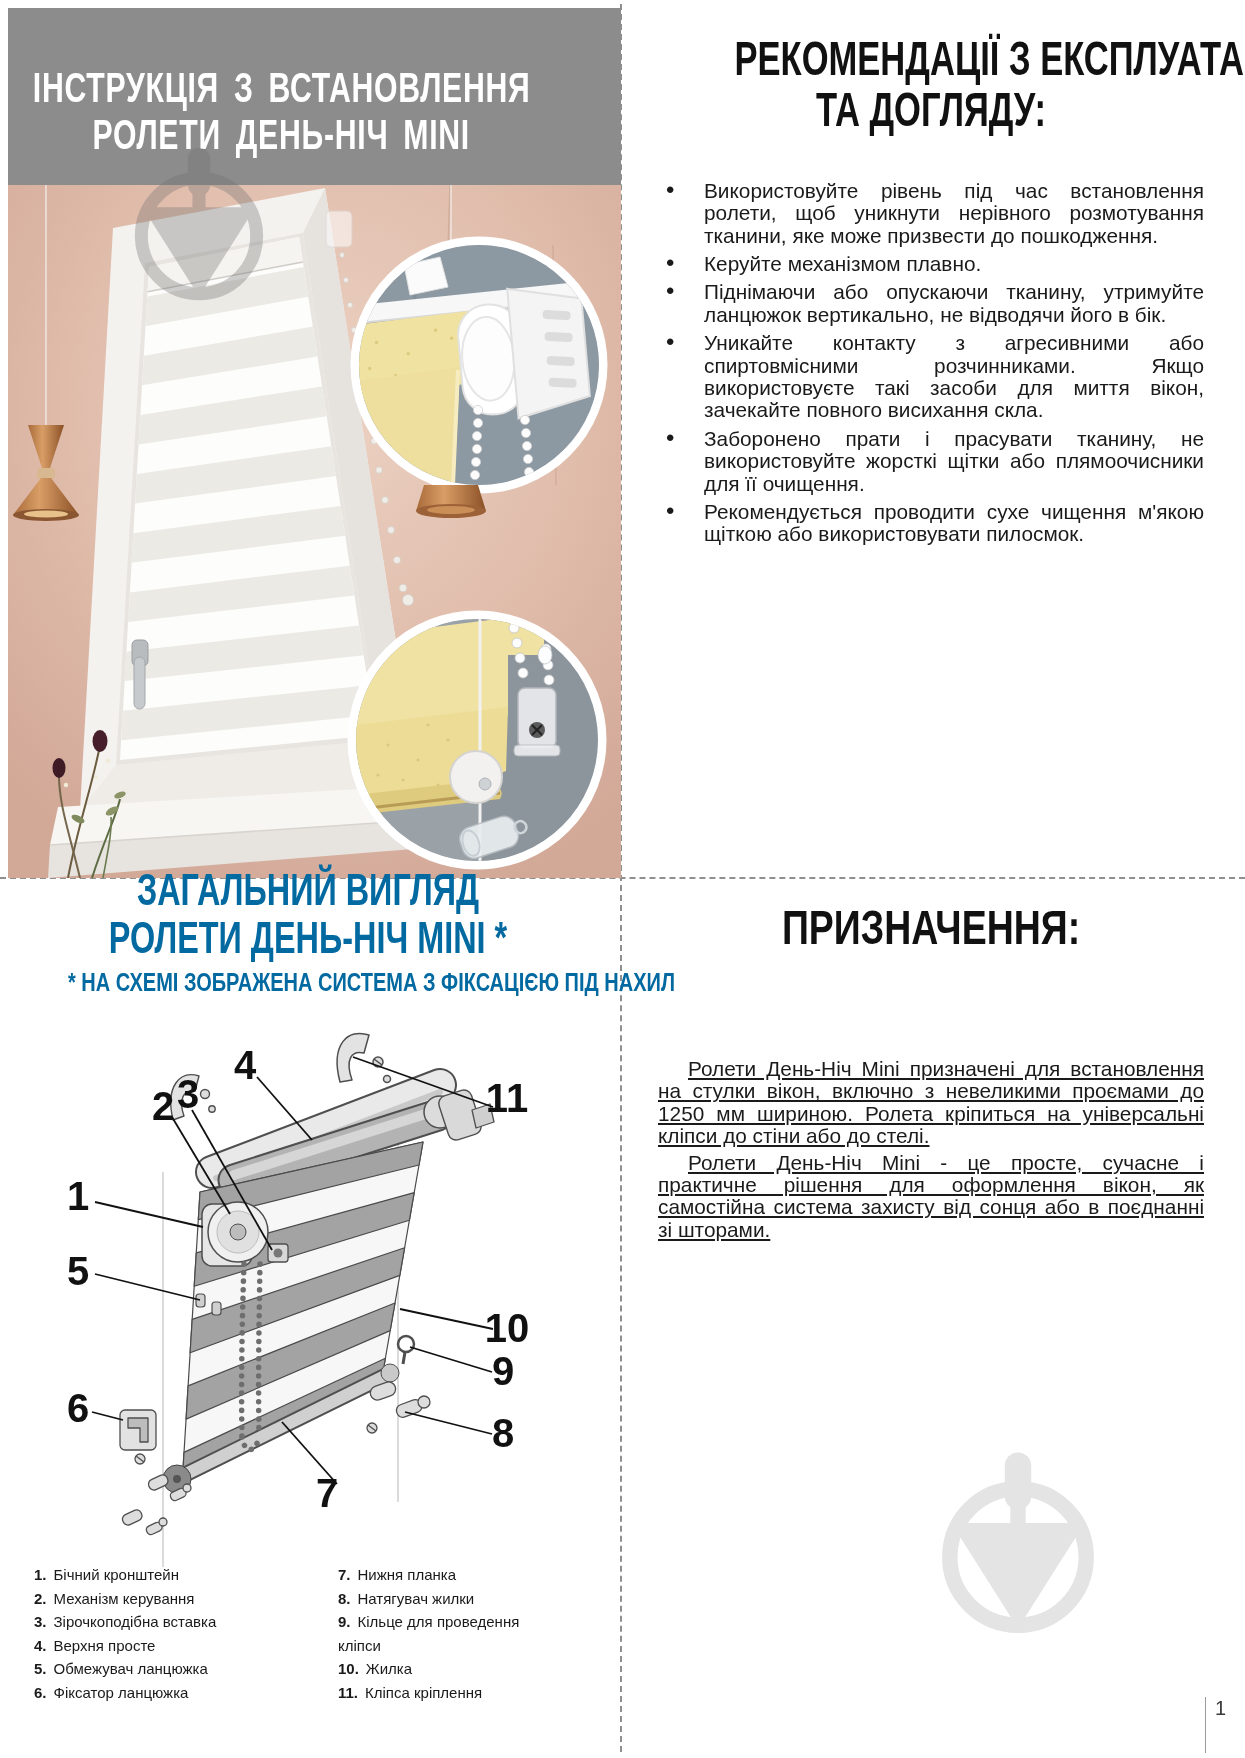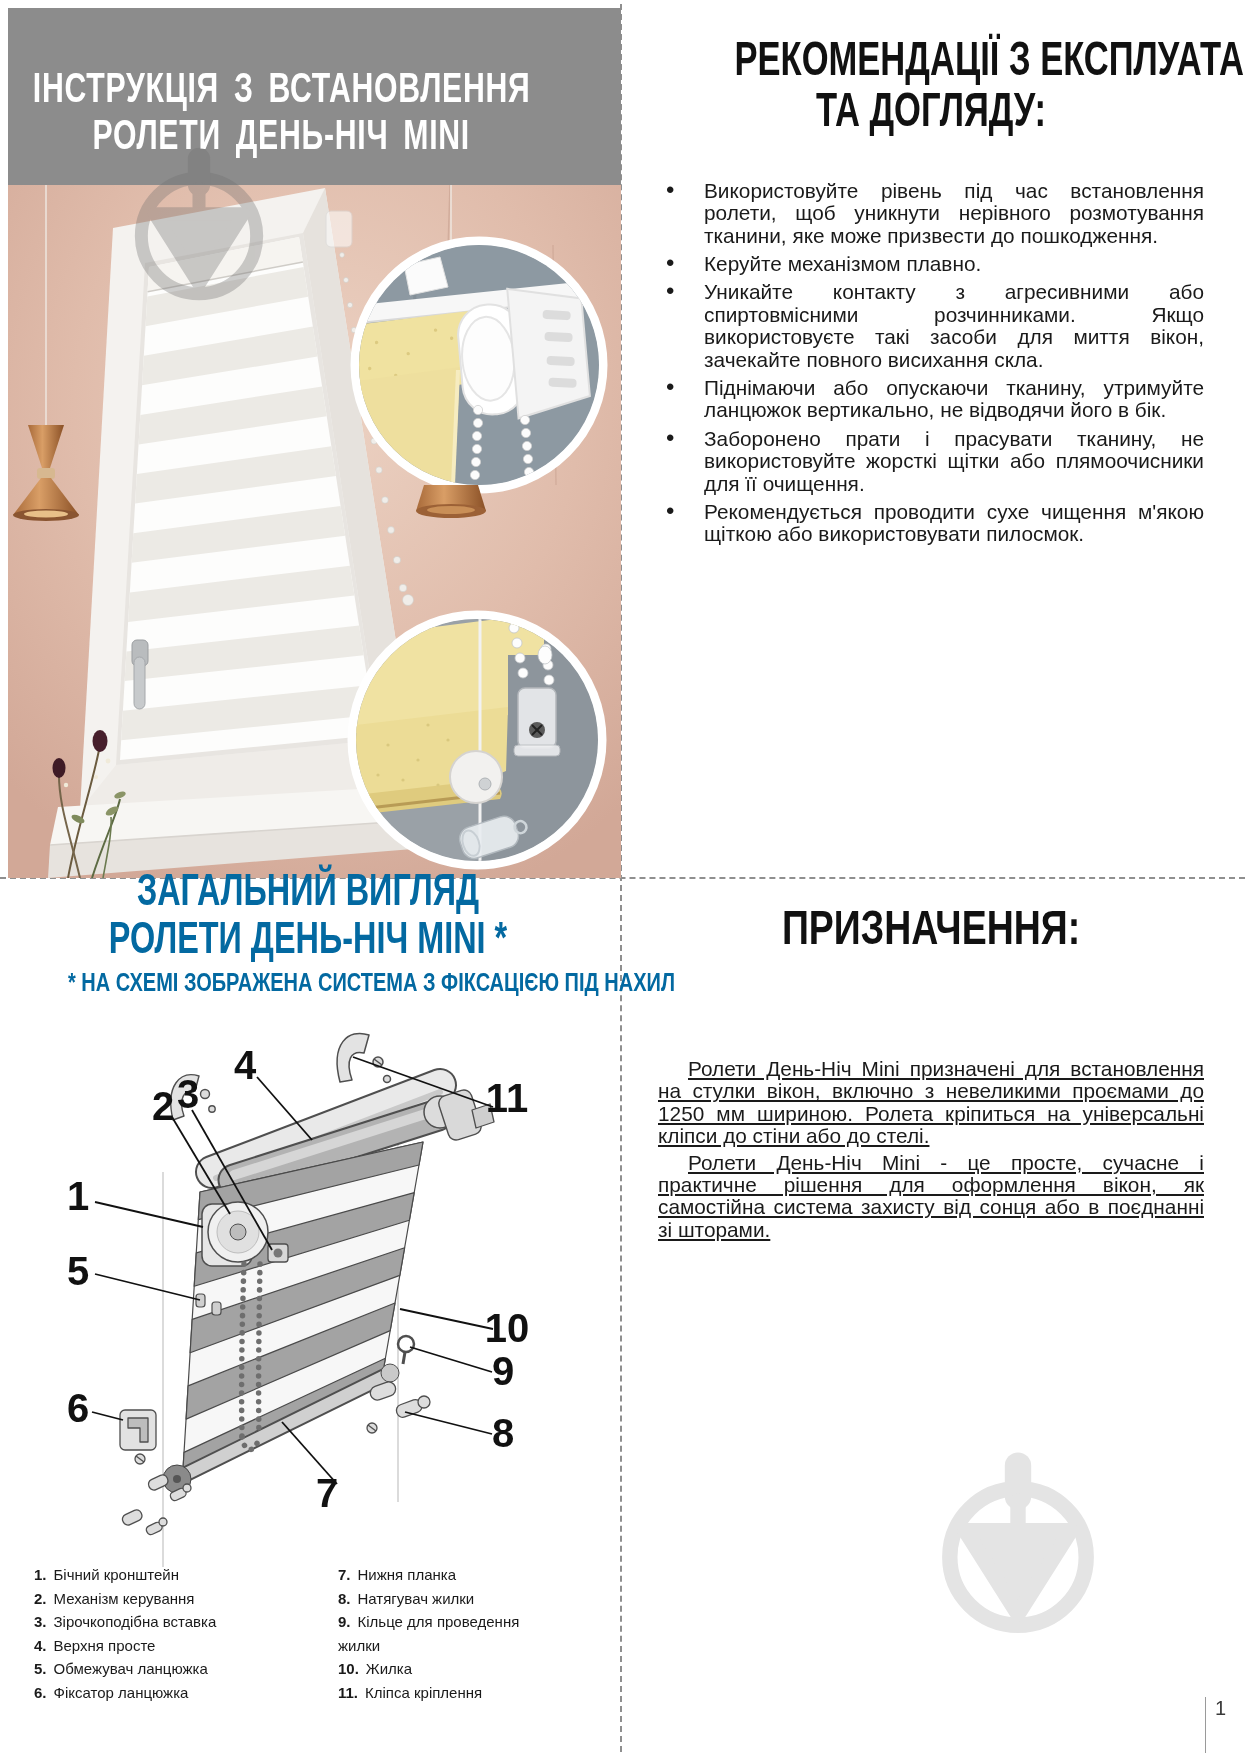--- a/index.html
+++ b/index.html
@@ -277,22 +277,22 @@
 
   <div class="rec">
     <div class="sec-title">
       <span class="cond">РЕКОМЕНДАЦІЇ З ЕКСПЛУАТАЦІЇ</span>
       <span class="cond">ТА ДОГЛЯДУ:</span>
     </div>
     <div class="body-text">
       <ul class="bullets">
         <li>Використовуйте рівень під час встановлення ролети, щоб уникнути нерівного розмотування тканини, яке може призвести до пошкодження.</li>
         <li>Керуйте механізмом плавно.</li>
+        <li>Піднімаючи або опускаючи тканину, утримуйте ланцюжок вертикально, не відводячи його в бік.</li>
         <li>Уникайте контакту з агресивними або спиртовмісними розчинниками. Якщо використовуєте такі засоби для миття вікон, зачекайте повного висихання скла.</li>
-        <li>Піднімаючи або опускаючи тканину, утримуйте ланцюжок вертикально, не відводячи його в бік.</li>
         <li>Заборонено прати і прасувати тканину, не використовуйте жорсткі щітки або плямоочисники для її очищення.</li>
         <li>Рекомендується проводити сухе чищення м'якою щіткою або використовувати пилосмок.</li>
       </ul>
     </div>
   </div>
 
   <div class="overview">
     <span class="line cond">ЗАГАЛЬНИЙ ВИГЛЯД</span>
     <span class="line cond">РОЛЕТИ ДЕНЬ-НІЧ MINI *</span>
     <span class="sub cond80">* НА СХЕМІ ЗОБРАЖЕНА СИСТЕМА З ФІКСАЦІЄЮ ПІД НАХИЛ</span>
@@ -432,21 +432,21 @@
     <div class="part"><b>1.</b><span>Бічний кронштейн</span></div>
     <div class="part"><b>2.</b><span>Механізм керування</span></div>
     <div class="part"><b>3.</b><span>Зірочкоподібна вставка</span></div>
     <div class="part"><b>4.</b><span>Верхня просте</span></div>
     <div class="part"><b>5.</b><span>Обмежувач ланцюжка</span></div>
     <div class="part"><b>6.</b><span>Фіксатор ланцюжка</span></div>
   </div>
   <div class="parts parts-col2">
     <div class="part"><b>7.</b><span>Нижня планка</span></div>
     <div class="part"><b>8.</b><span>Натягувач жилки</span></div>
-    <div class="part"><b>9.</b><span>Кільце для проведення жилки</span></div>
+    <div class="part"><b>9.</b><span>Кільце для проведення кліпси</span></div>
     <div class="part"><b>10.</b><span>Жилка</span></div>
     <div class="part"><b>11.</b><span>Кліпса кріплення</span></div>
   </div>
 
   <div class="purpose">
     <div class="sec-title">
       <span class="cond" style="transform:scaleX(0.78);">ПРИЗНАЧЕННЯ:</span>
     </div>
     <div class="body-text">
       <p>Ролети День-Ніч Mini призначені для встановлення на стулки вікон, включно з невеликими проємами до 1250 мм шириною. Ролета кріпиться на універсальні кліпси до стіни або до стелі.</p>

